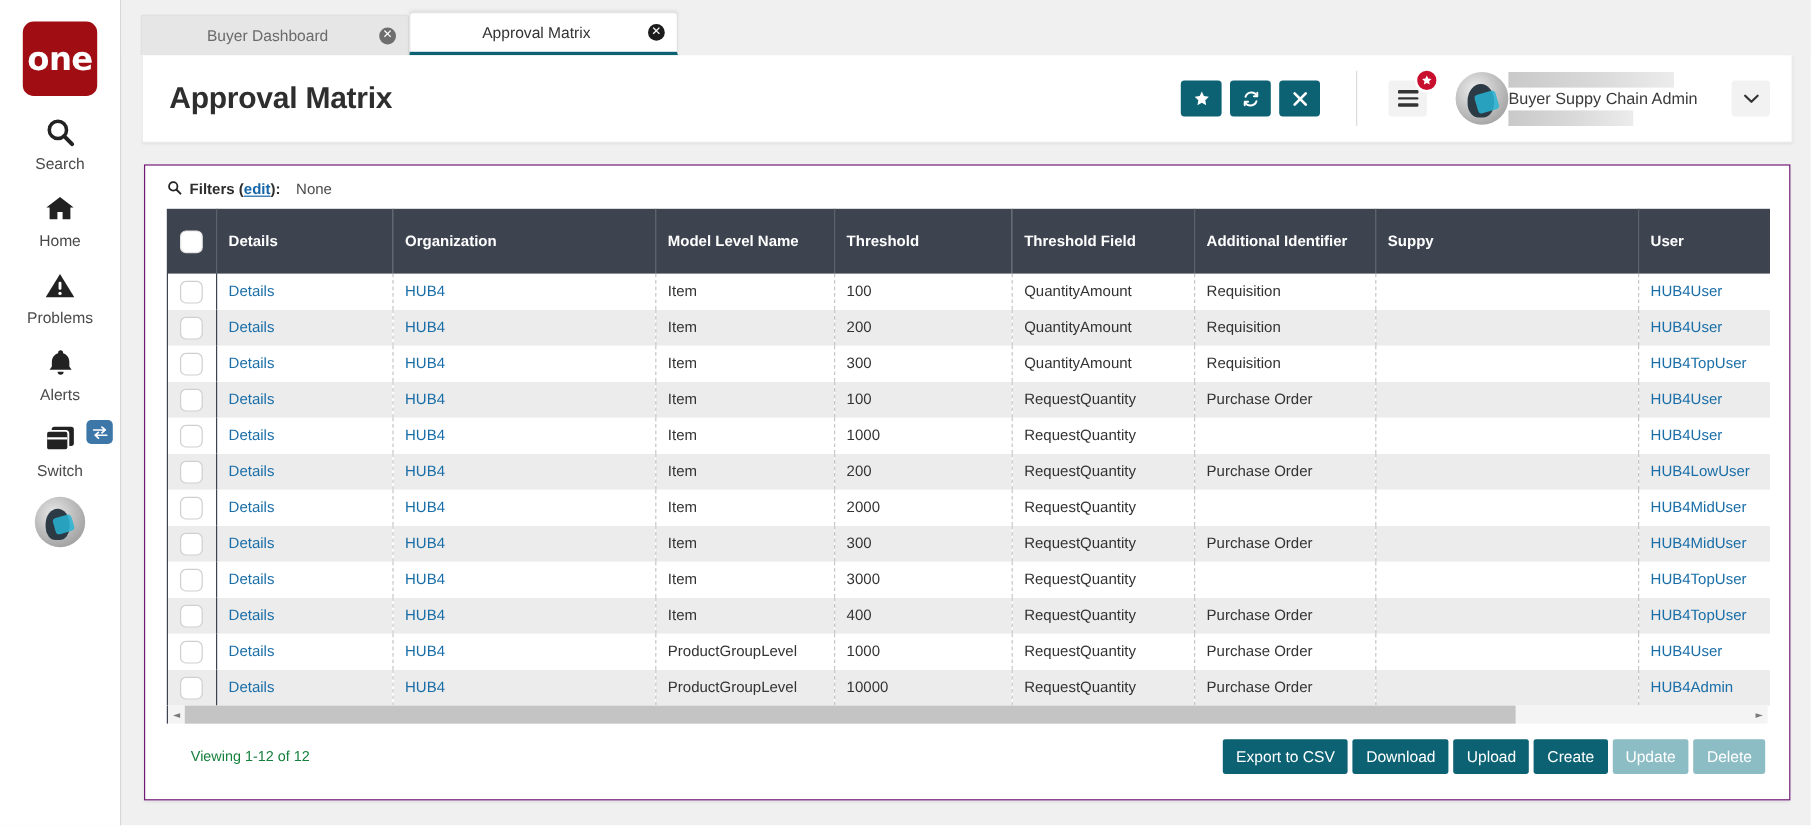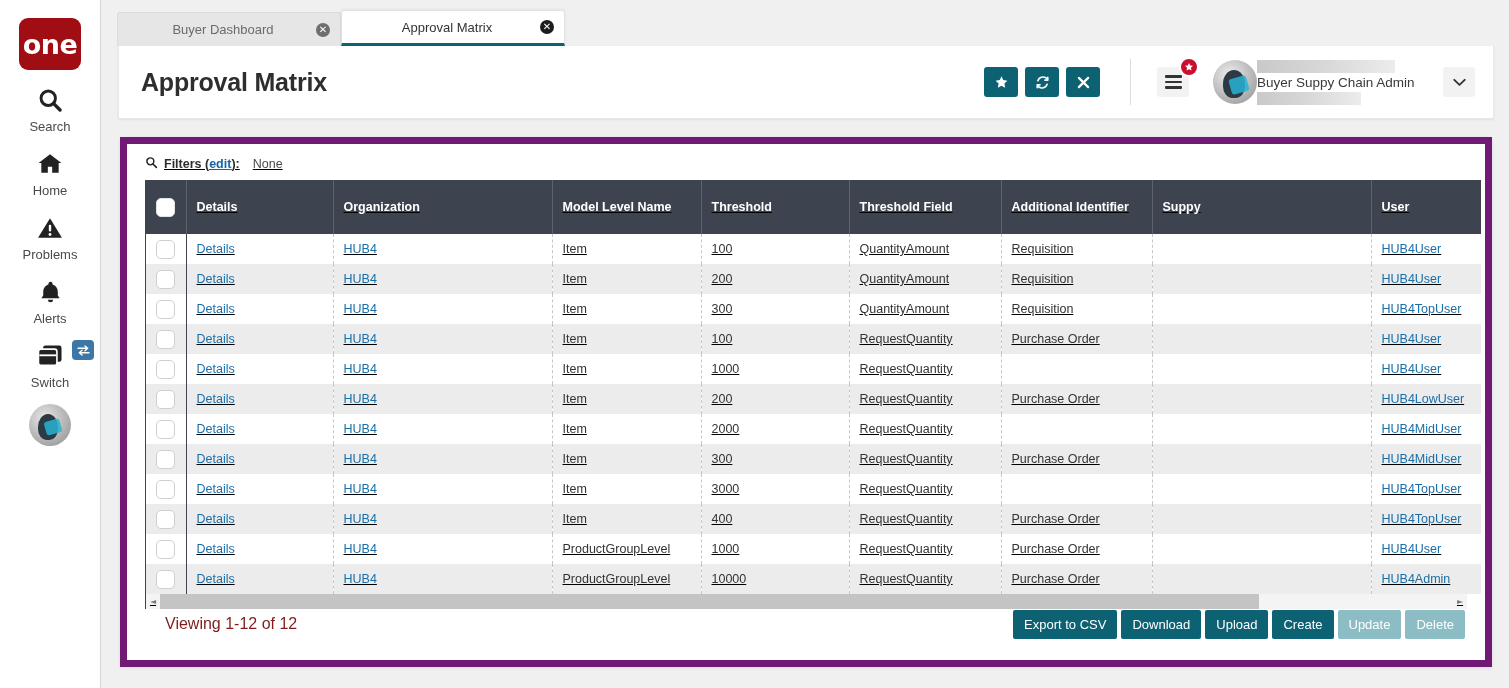--- a/index.html
+++ b/index.html
@@ -11,21 +11,21 @@
   }
   #app { position: relative; width: 1509px; height: 688px; background: #f0f0f0; }
 
   
   #rail {
     position: absolute; left: 0; top: 0; width: 101px; height: 688px;
     background: #ffffff; border-right: 1px solid #d7d7d7;
     display: flex; flex-direction: column; align-items: center;
   }
   .logo {
-    width: 62px; height: 52px; margin-top: 18px;
+    width: 62px; height: 62px; margin-top: 18px;
     background: #a00d12; border-radius: 9px;
     display: flex; align-items: center; justify-content: center;
     color: #fff; font-size: 27px; font-weight: 700; letter-spacing: -0.5px;
     font-family: "DejaVu Sans", sans-serif;
   }
   .rail-item {
     width: 116px; margin-top: 14px;
     display: flex; flex-direction: column; align-items: center; gap: 3px;
     cursor: pointer; position: relative;
   }
@@ -125,21 +125,21 @@
   .username { font-size: 13.5px; color: #3a3a3a; white-space: nowrap; }
   .caret-btn {
     width: 32px; height: 30px; background: #f2f2f2; border-radius: 3px; margin-left: 14px;
     display: flex; align-items: center; justify-content: center; cursor: pointer;
     color: #333; font-size: 13px; font-family: "DejaVu Sans", sans-serif;
   }
 
   
   #card {
     position: absolute; left: 120px; top: 137px; width: 1372px; height: 530px;
-    background: #fff; border: 7px solid #701a75; box-shadow: 0 1px 3px rgba(0,0,0,.10); text-decoration: underline;
+    background: #fff; border: 1px solid #701a75; box-shadow: 0 1px 3px rgba(0,0,0,.10);
   }
   #filters { display: flex; align-items: center; gap: 6px; padding: 12px 0 8px 18px; font-size: 12.5px; color: #2d2d2d; }
   .filters-txt { font-weight: 700; }
   .filters-txt a { color: #1566a8; }
   .filters-none { color: #4a4a4a; margin-left: 7px; }
 
   
   #tablewrap { margin: 0 18px; border-left: 1px solid #3d4450; }
   table { width: 100%; border-collapse: collapse; table-layout: fixed; }
   thead th {
@@ -173,21 +173,21 @@
   .sarrow { width: 14px; text-align: center; font-size: 8px; color: #7a7a7a; cursor: pointer;
             font-family: "DejaVu Sans", sans-serif; }
   .strack { flex: 1; height: 15px; position: relative; }
   .sthumb { position: absolute; left: 0; top: 0; height: 15px; width: 85%; background: #c4c4c4; cursor: pointer; }
 
   
   #footer {
     position: absolute; left: 0; right: 0; bottom: 0; height: 72px;
     display: flex; align-items: center; padding: 0 20px 0 38px;
   }
-  #viewing { font-size: 16px; color: #7f1d1d; }
+  #viewing { font-size: 12px; color: #15803d; }
   .foot-spacer { flex: 1; }
   .actbtn {
     height: 29px; padding: 0 11px; border: none; border-radius: 2px; cursor: pointer;
     background: #0c6173; color: #fff; font-size: 13px; margin-left: 4px;
     font-family: "Liberation Sans", sans-serif;
   }
   .actbtn.disabled { background: #8cbcc4; cursor: default; }
 </style>
 </head>
 <body>

